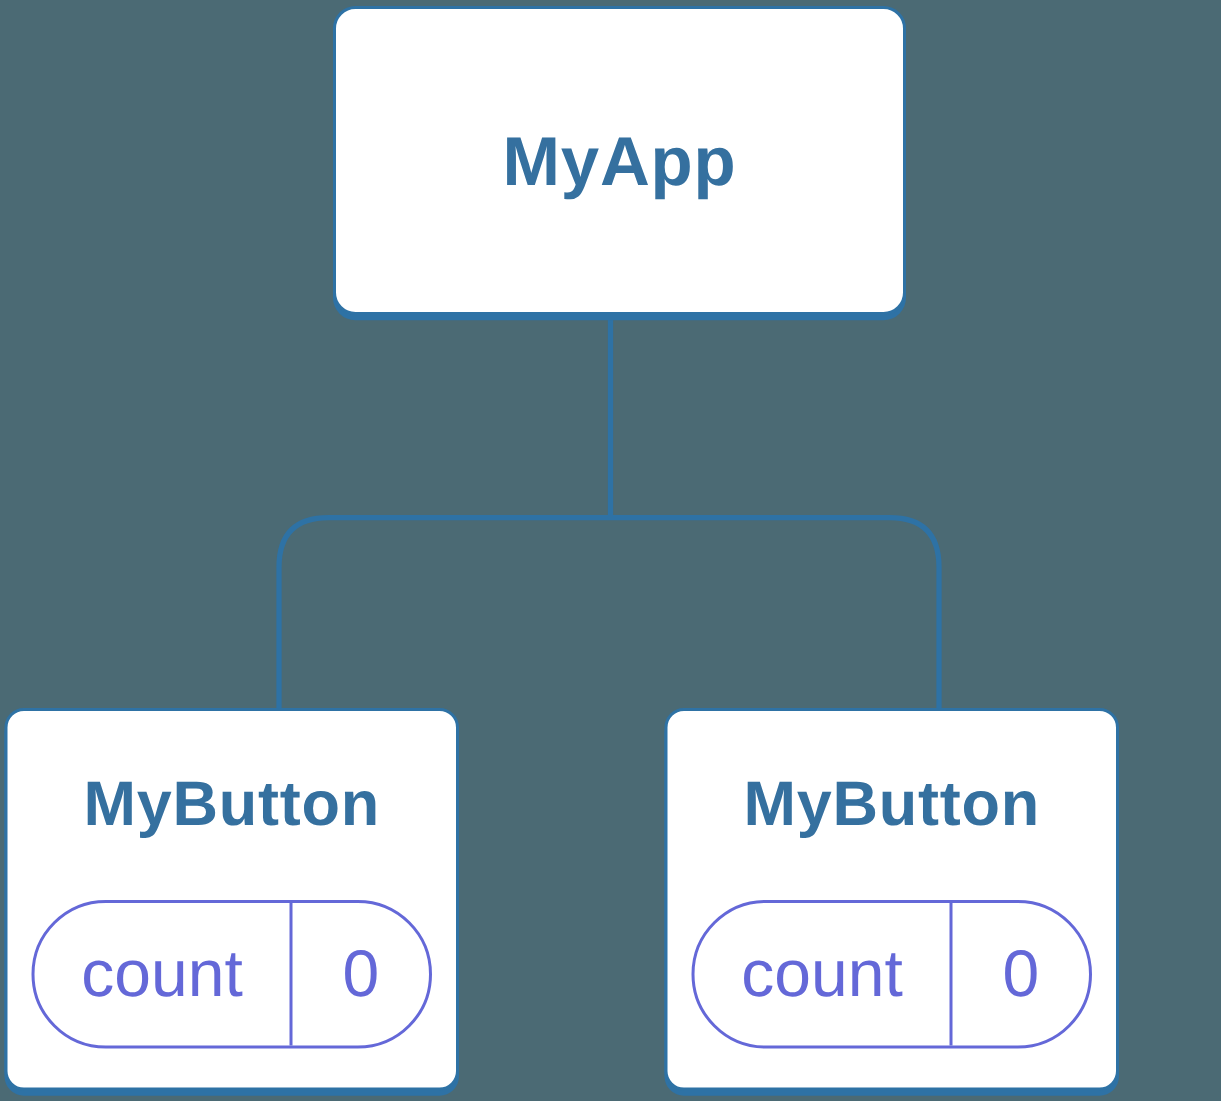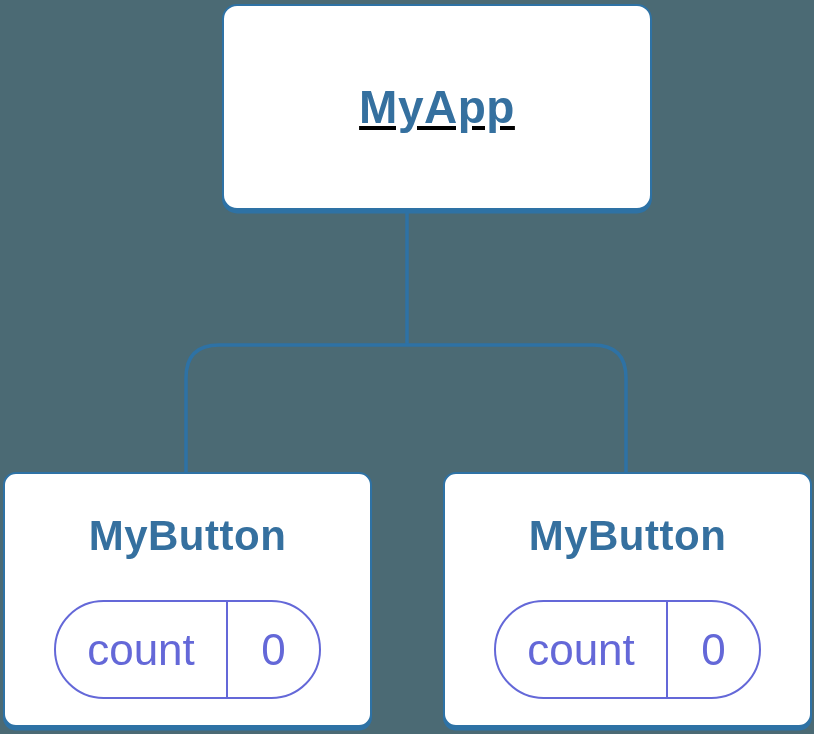--- a/index.html
+++ b/index.html
@@ -21,30 +21,30 @@
   .connector-svg{
     position:absolute;left:0;top:0;z-index:0;
   }
   .card{
     position:absolute;z-index:1;
     background:var(--card_bg);
     border:2.5px solid var(--tree_line);
     box-shadow:0 3.5px 0 var(--tree_line);
   }
   .root-card{
-    left:222px;top:4px;width:430px;height:206px;
+    left:222px;top:4px;width:382px;height:206px;
     border-radius:15px;
-    display:flex;align-items:center;justify-content:center;text-decoration:underline;
+    display:flex;align-items:center;justify-content:center;
   }
   .root-card .component-label{
     font-size:46px;font-weight:700;color:var(--component_text);
     letter-spacing:0.5px;
   }
   .child-card{
-    top:472px;width:369px;height:255px;
+    top:472px;width:303px;height:255px;
     border-radius:13px;
     display:flex;flex-direction:column;align-items:center;
     padding-top:34px;
   }
   .child-card.left{left:3px;}
   .child-card.right{left:443px;}
   .child-card .component-label{
     font-size:42px;line-height:56px;font-weight:700;
     color:var(--component_text);letter-spacing:0.5px;
   }

